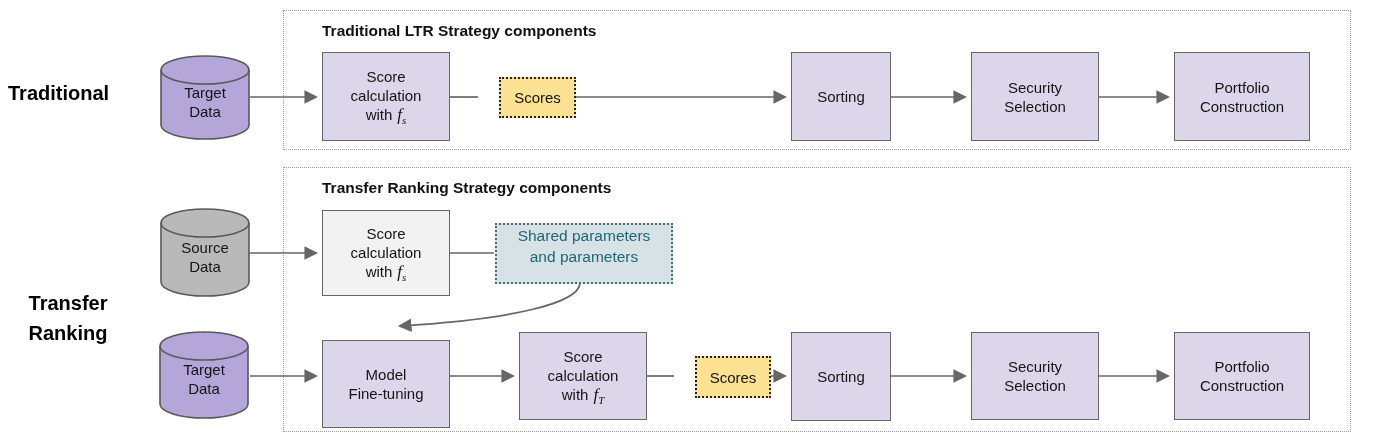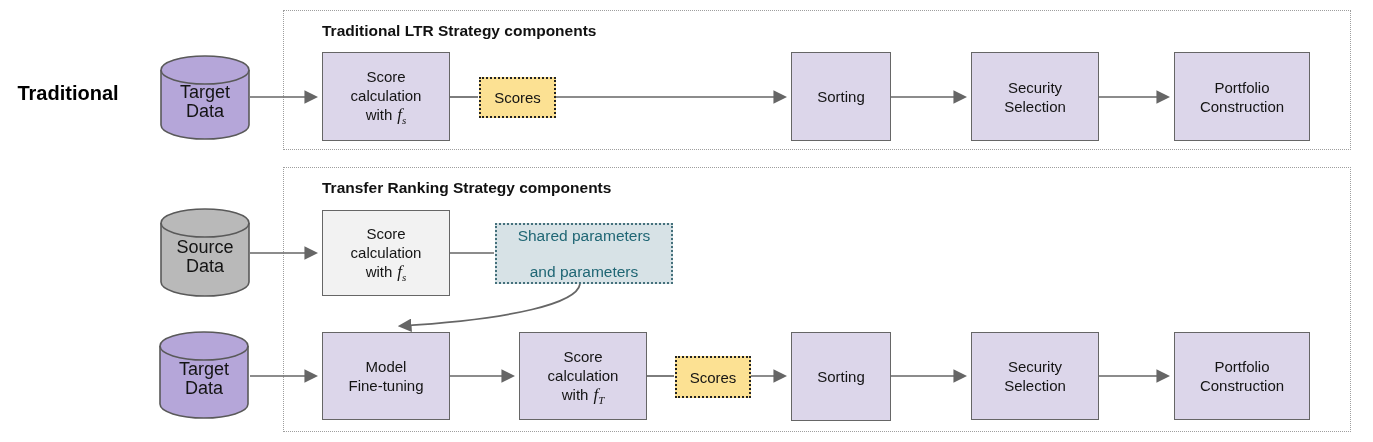--- a/index.html
+++ b/index.html
@@ -11,45 +11,45 @@
   .container{
     position:absolute;border:1.6px dotted var(--container-border,#9e9e9e);
     box-sizing:border-box;z-index:0;background:transparent;
   }
   .container-title{
     position:absolute;left:38px;top:11px;font-weight:700;font-size:15.5px;
     color:#111;white-space:nowrap;
   }
   .row-label{
     position:absolute;z-index:2;font-weight:700;font-size:20px;line-height:30px;
-    color:#000;text-align:center;width:120px;
+    color:#000;text-align:left;width:120px;
   }
   .node{
     position:absolute;z-index:2;display:flex;flex-direction:column;align-items:center;
     justify-content:center;text-align:center;font-size:15px;line-height:19px;color:#141414;
     background:var(--purple-node-fill,#dcd6ea);border:1.6px solid var(--node-border,#666666);
     box-sizing:border-box;
   }
   .node.gray{background:var(--gray-node-fill,#f2f2f2);}
   .badge{
     position:absolute;z-index:2;display:flex;align-items:center;justify-content:center;
     font-size:15px;color:#141414;background:var(--yellow-fill,#fce193);
-    border:2px dotted #222;box-sizing:border-box;
+    border:2px dotted #222;box-sizing:border-box;margin-left:20px;
   }
   .shared{
     position:absolute;z-index:2;display:flex;flex-direction:column;align-items:center;
-    justify-content:space-between;text-align:center;font-size:15.5px;line-height:21px;
+    justify-content:flex-start;text-align:center;font-size:15.5px;line-height:21px;
     color:var(--shared-text,#1f6674);background:var(--shared-fill,#d7e2e6);
     border:2px dotted var(--shared-border,#44707b);box-sizing:border-box;
   }
   .cylinder{position:absolute;z-index:2;}
   .cylinder svg{position:absolute;left:0;top:0;}
   .cyl-label{
     position:absolute;left:0;right:0;top:28px;text-align:center;
-    font-size:18px;line-height:19px;color:#141414;
+    font-size:15px;line-height:19px;color:#141414;
   }
   .mathf{
     font-family:"Liberation Serif",serif;font-style:italic;font-size:17px;margin-left:5px;
   }
   .msub{
     font-family:"Liberation Serif",serif;font-style:italic;font-size:11px;
     position:relative;top:4px;
   }
 </style>
 </head>
@@ -86,20 +86,24 @@
       <path d="M 647 376 H 674"></path>
       <path d="M 751 376 H 785" marker-end="url(#arrow)"></path>
       <path d="M 891 376 H 965" marker-end="url(#arrow)"></path>
       <path d="M 1099 376 H 1168" marker-end="url(#arrow)"></path>
     </g>
   </svg>
 
   <div class="row-label" style="left:8px;top:78px;">
     <div>Traditional</div>
   </div>
+  <div class="row-label" style="left:8px;top:288px;text-align:center;">
+    <div>Transfer</div>
+    <div>Ranking</div>
+  </div>
 
   <div class="cylinder" style="left:160px;top:55px;width:90px;height:86px;">
     <svg width="90" height="86" viewBox="0 0 90 86">
       <path d="M 1 15 L 1 70 A 44 14 0 0 0 89 70 L 89 15" style="fill:var(--purple-cylinder-fill)" stroke="#595959" stroke-width="1.6"></path>
       <ellipse cx="45" cy="15" rx="44" ry="14" style="fill:var(--purple-cylinder-fill)" stroke="#595959" stroke-width="1.6"></ellipse>
     </svg>
     <div class="cyl-label">
       <div>Target</div>
       <div>Data</div>
     </div>
@@ -155,21 +159,21 @@
     <div>Score</div>
     <div>calculation</div>
     <div><span>with</span><span class="mathf">f</span><span class="msub">s</span></div>
   </div>
 
   <div class="shared" style="left:495px;top:223px;width:178px;height:61px;">
     <div>Shared parameters</div>
     <div>and parameters</div>
   </div>
 
-  <div class="node" style="left:322px;top:332px;width:128px;height:88px;">
+  <div class="node" style="left:322px;top:340px;width:128px;height:88px;">
     <div>Model</div>
     <div>Fine-tuning</div>
   </div>
 
   <div class="node" style="left:519px;top:332px;width:128px;height:88px;">
     <div>Score</div>
     <div>calculation</div>
     <div><span>with</span><span class="mathf">f</span><span class="msub">T</span></div>
   </div>
 

